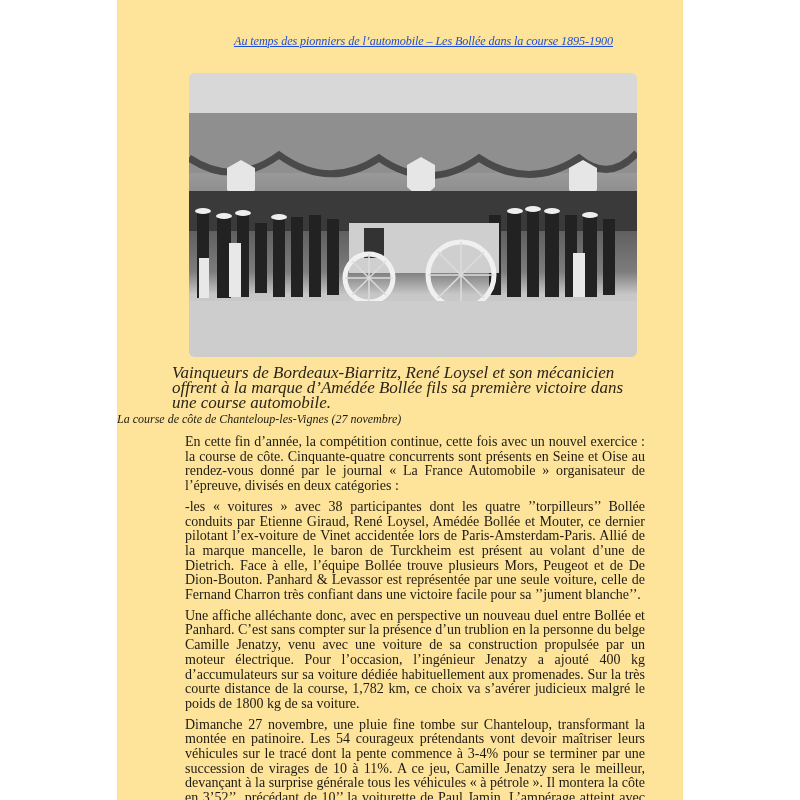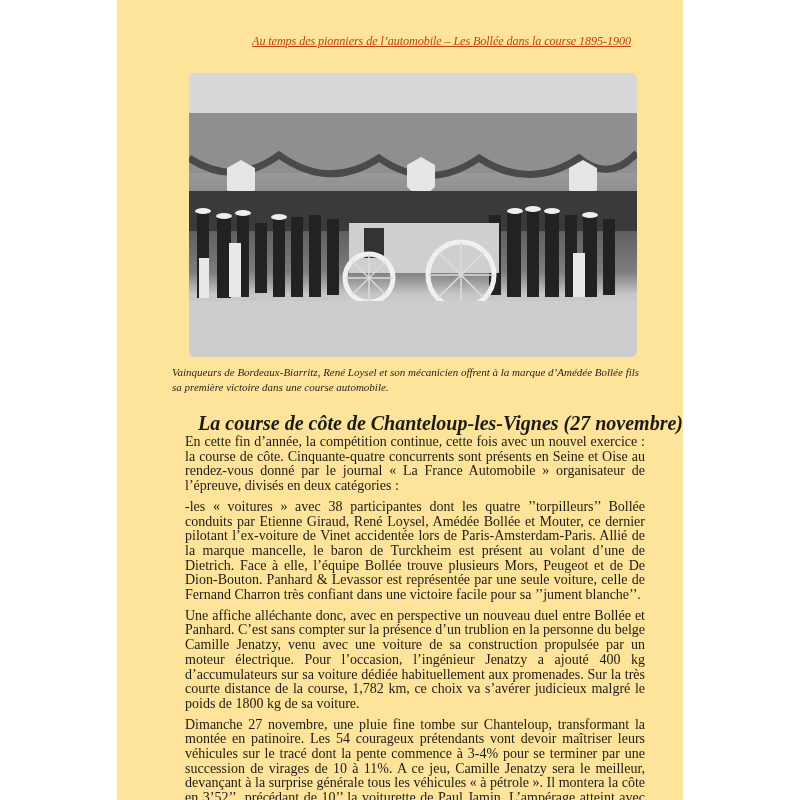--- a/index.html
+++ b/index.html
@@ -5,46 +5,46 @@
   html, body { margin: 0; padding: 0; background: #ffffff; }
   body { width: 800px; height: 800px; position: relative; overflow: hidden; }
   .page {
     position: absolute; left: 117px; top: 0; width: 566px; height: 800px;
     background: #fee49b;
     font-family: "Liberation Serif", "DejaVu Serif", serif;
     color: #1d1a14;
   }
   .running-head {
     position: absolute; left: 0; right: 0; top: 34px;
-    text-align: right; padding-right: 52px;
+    text-align: right; padding-right: 70px;
     font-style: italic; font-size: 12.2px; text-decoration: underline;
-    letter-spacing: -0.1px; color: #c2410c;
+    letter-spacing: -0.1px; color: #1d4ed8;
   }
   .photo-wrap {
     position: absolute; left: 72px; top: 73px; width: 448px; height: 284px;
     border-radius: 6px;
     box-shadow: 0 0 10px 6px rgba(254,228,155,1) inset;
   }
   .photo {
     position: absolute; inset: 0;
     background:
       radial-gradient(ellipse 120% 100% at 50% 50%, rgba(0,0,0,0) 60%, rgba(254,228,155,0.9) 100%),
       linear-gradient(#dcdcdc 0%, #c9c9c9 25%, #9c9c9c 33%, #8a8a8a 45%, #5e5e5e 55%, #7d7d7d 70%, #c7c7c7 78%, #d4d4d4 100%);
     filter: blur(0.3px);
     border-radius: 6px;
     overflow: hidden;
   }
   .photo svg { position: absolute; inset: 0; width: 100%; height: 100%; }
   .caption {
     position: absolute; left: 55px; top: 365px; width: 470px;
-    font-style: italic; font-size: 11px; line-height: 15px; color: #2b2418;
+    font-style: italic; font-size: 17px; line-height: 15px; color: #2b2418;
   }
   .section-title {
-    position: absolute; left: 0; right: 0; top: 412px; text-align: right;
-    font-weight: bold; font-style: italic; font-size: 20px;
+    position: absolute; left: 0; right: 0; top: 412px; text-align: left;
+    font-weight: normal; font-style: italic; font-size: 12px;
   }
   .body-text {
     position: absolute; left: 68px; top: 435px; width: 460px;
     font-size: 14px; line-height: 14.7px; text-align: justify;
   }
   .body-text p { margin: 0 0 6px 0; }
 </style>
 </head>
 <body>
 

